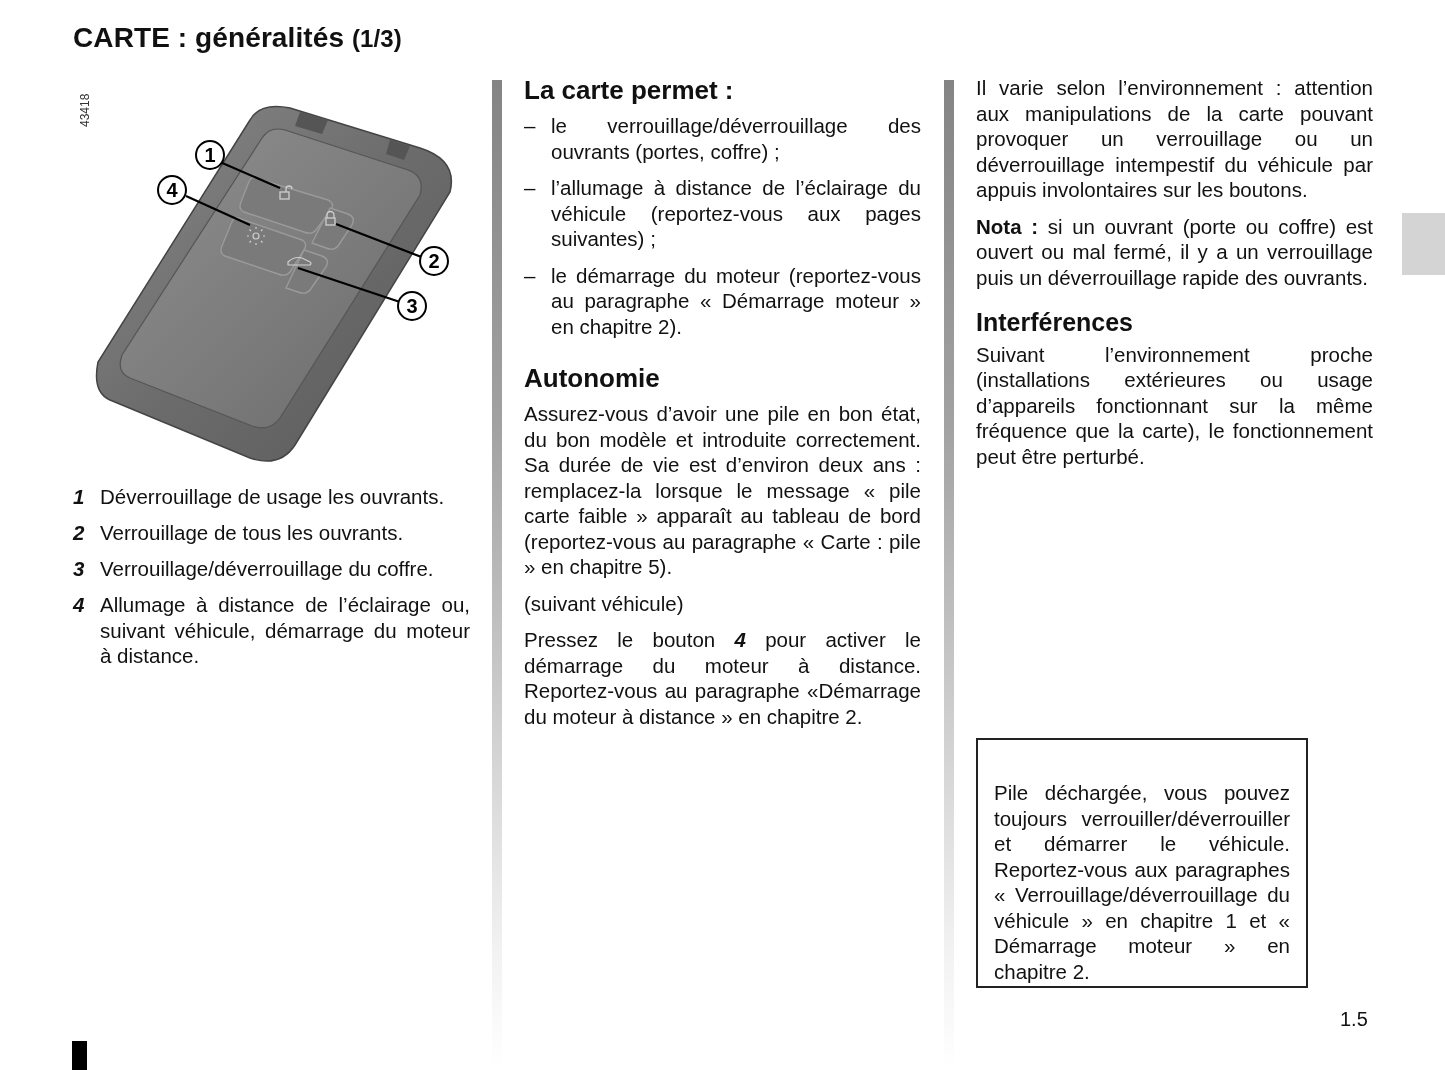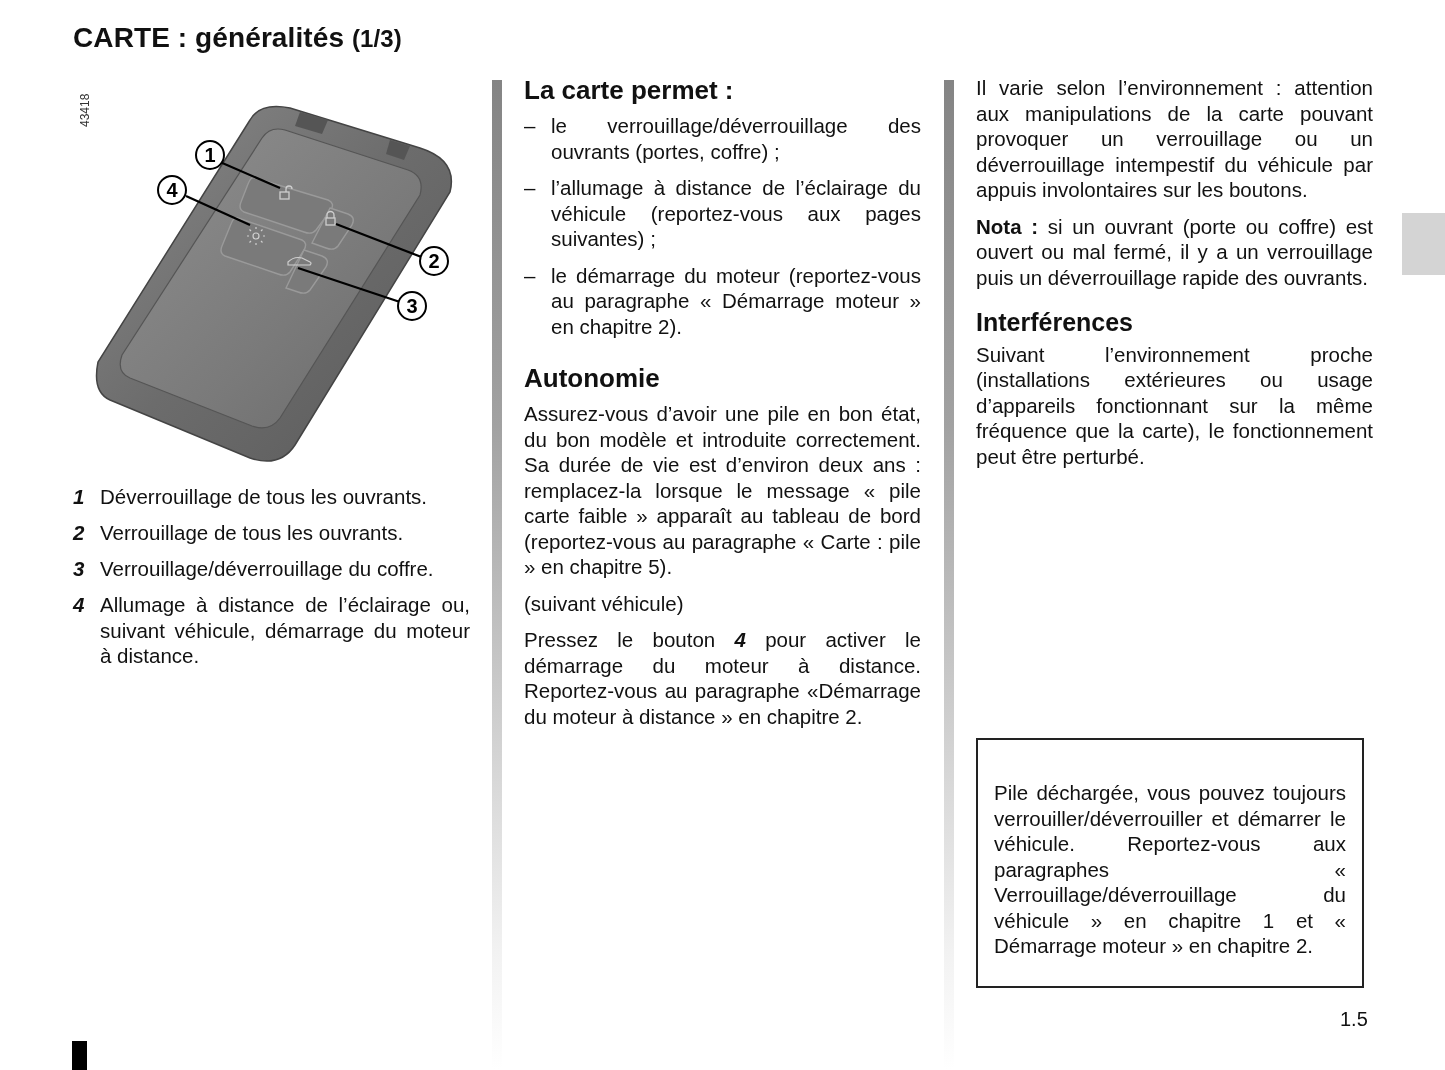--- a/index.html
+++ b/index.html
@@ -25,21 +25,21 @@
   .col3 { left: 976px; top: 75px; width: 397px; }
   h2 { font-size: 26px; font-weight: bold; margin: 0 0 8px 0; line-height: 30px; }
   h3 { font-size: 25px; font-weight: bold; margin: 0 0 6px 0; }
   p { margin: 0 0 11px 0; text-align: justify; text-align-last: left; }
   .dash-list { margin: 0 0 11px 0; padding: 0; list-style: none; }
   .dash-list li { display: flex; margin-bottom: 11px; }
   .dash-list .dash { width: 27px; flex: none; }
   .dash-list .t { flex: 1; text-align: justify; text-align-last: left; }
   .sub-note { margin: 0 0 11px 0; }
   .tab-marker { left: 1402px; top: 213px; width: 43px; height: 62px; background: #d4d4d4; }
-  .notebox { left: 976px; top: 738px; width: 388px; height: 250px; border: 2px solid #222;
+  .notebox { left: 976px; top: 738px; width: 332px; height: 250px; border: 2px solid #222;
              box-sizing: border-box; padding: 40px 16px 0 16px; font-size: 20.5px; line-height: 25.5px; }
   .notebox p { margin: 0; }
   .page-number { left: 1340px; top: 1008px; font-size: 20px; }
   .corner-mark { left: 72px; top: 1041px; width: 15px; height: 29px; background: #000; }
   .bold { font-weight: bold; }
   .bi { font-weight: bold; font-style: italic; }
 </style>
 </head>
 <body>
 
@@ -120,21 +120,21 @@
   </g>
   <g>
     <circle cx="322" cy="206" r="14" fill="#fff" stroke="#000" stroke-width="2"></circle>
     <text x="322" y="213" font-family="Liberation Sans, sans-serif" font-size="20" font-weight="bold" text-anchor="middle">3</text>
   </g>
 </svg>
 
 <div class="abs legend">
   <div class="item">
     <span class="num">1</span>
-    <span class="txt">Déverrouillage de tous les ouvrants.</span>
+    <span class="txt">Déverrouillage de usage les ouvrants.</span>
   </div>
   <div class="item">
     <span class="num">2</span>
     <span class="txt">Verrouillage de tous les ouvrants.</span>
   </div>
   <div class="item">
     <span class="num">3</span>
     <span class="txt">Verrouillage/déverrouillage du coffre.</span>
   </div>
   <div class="item">

